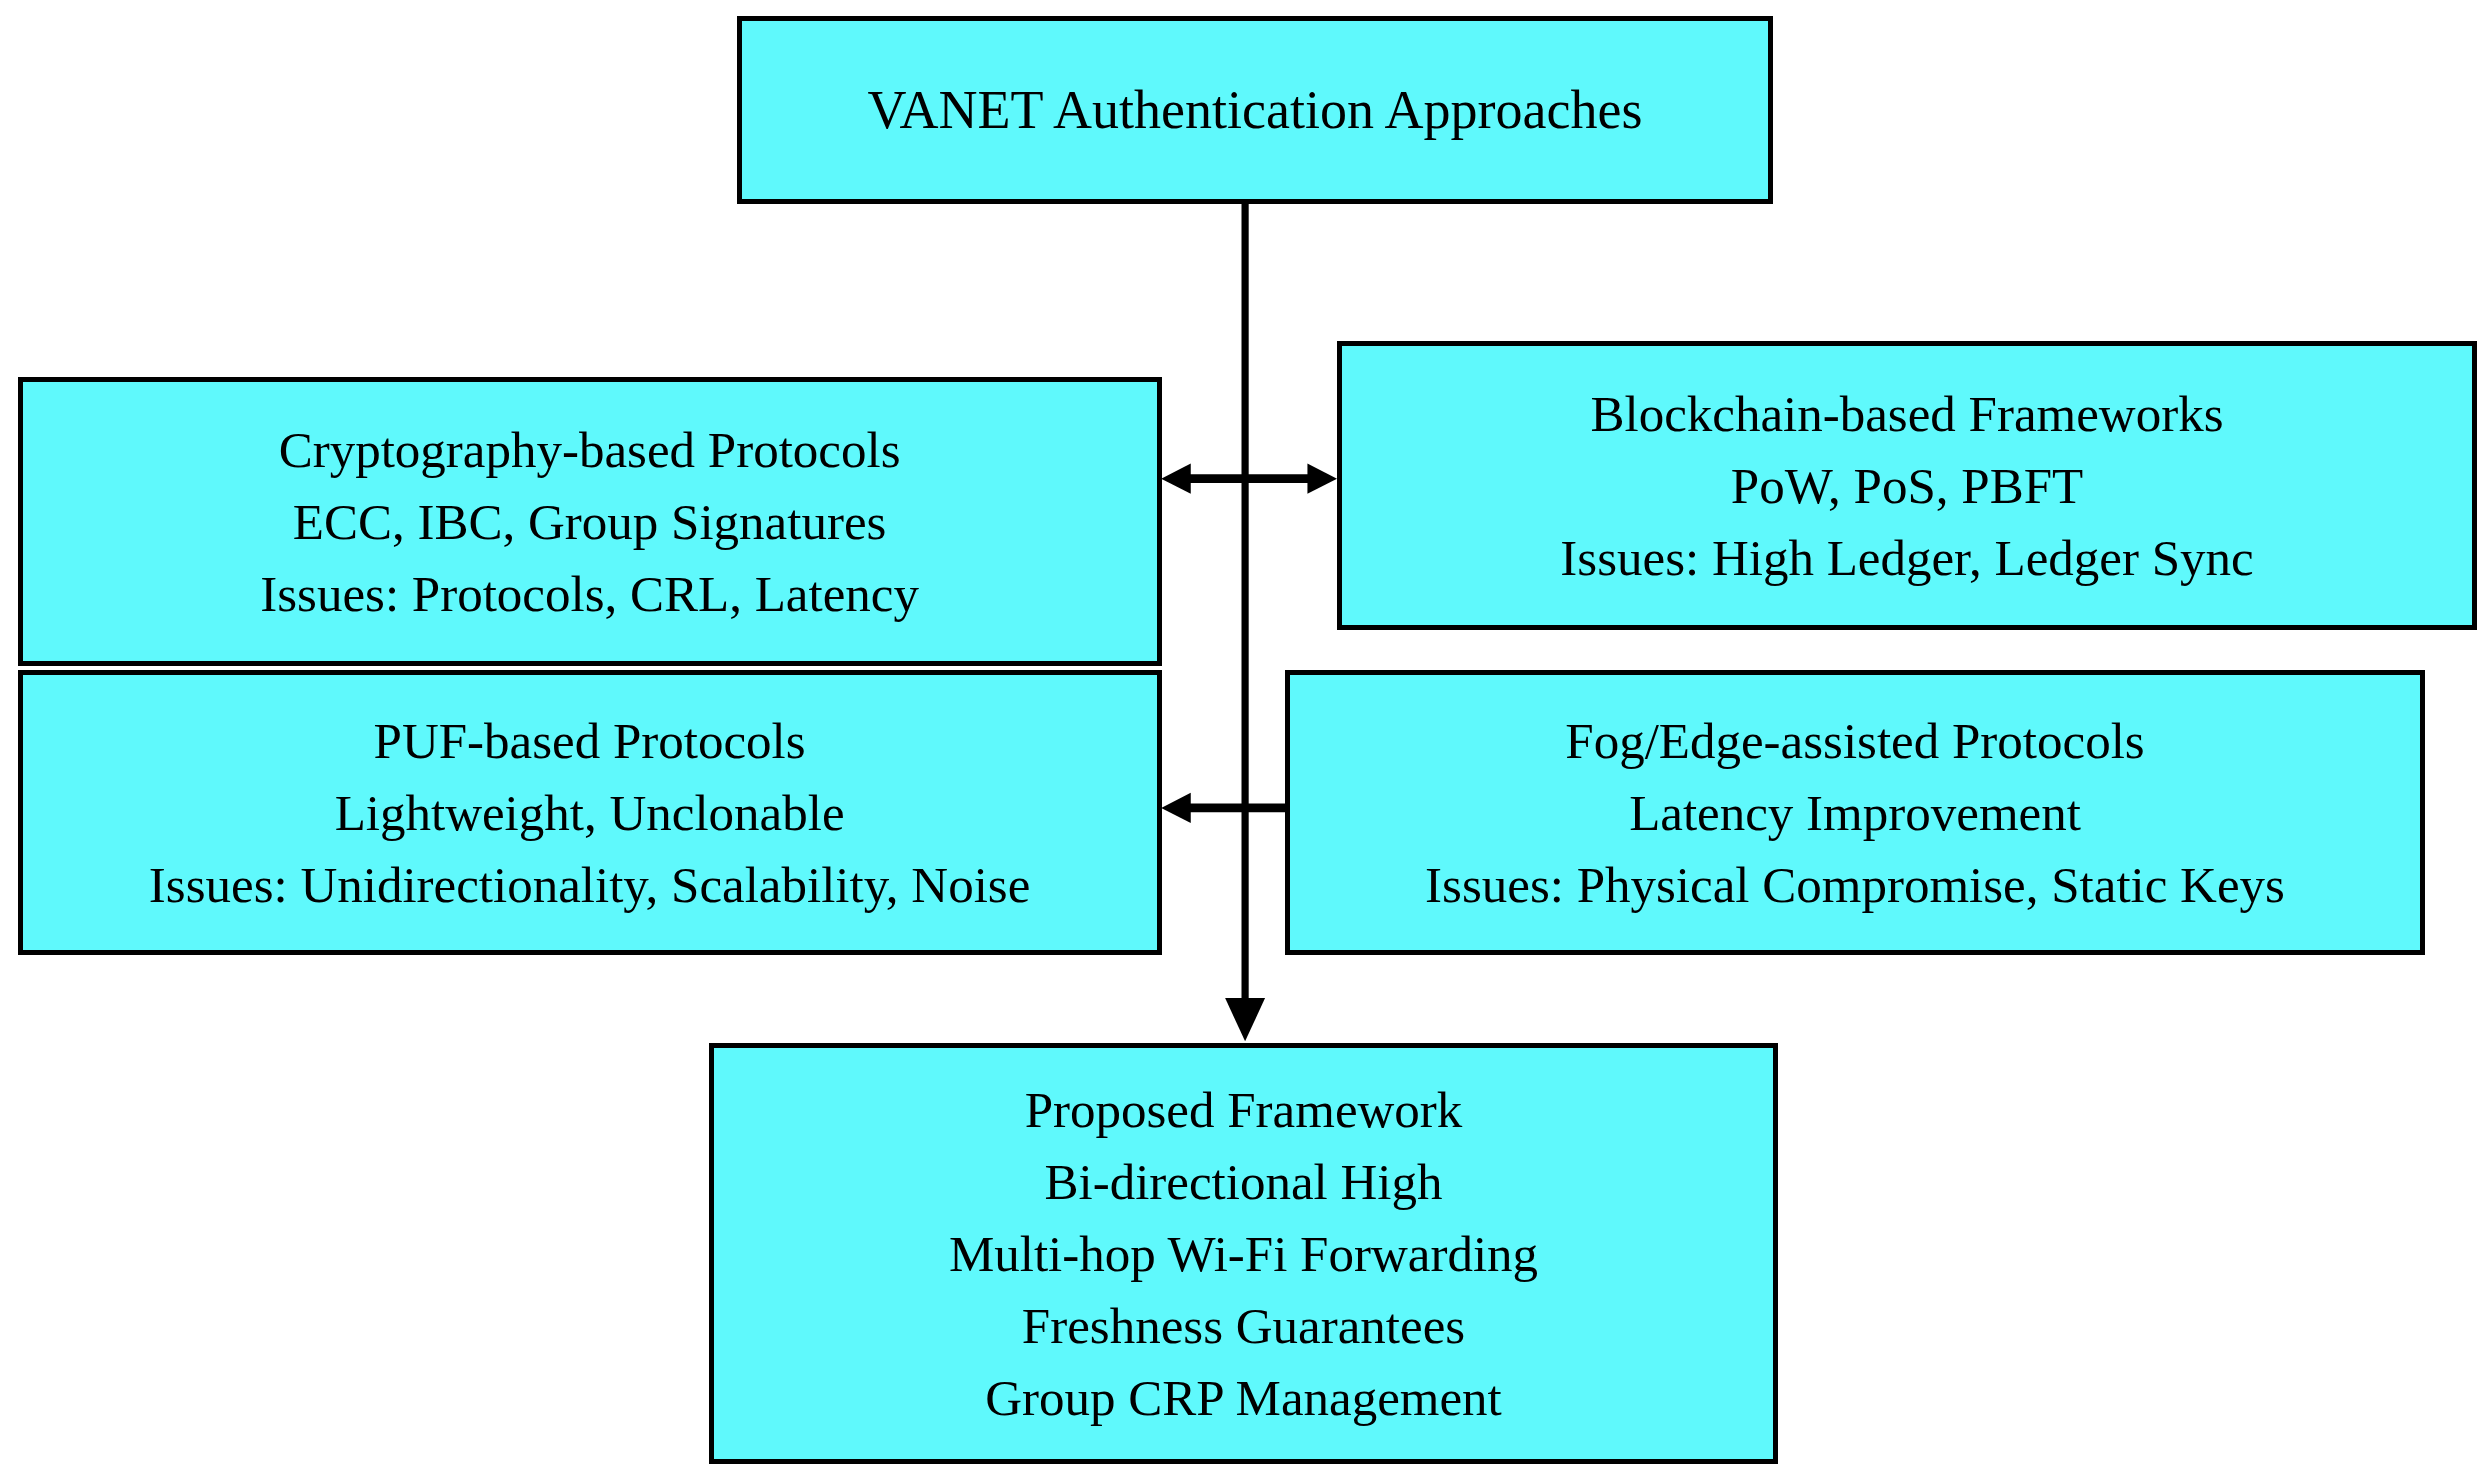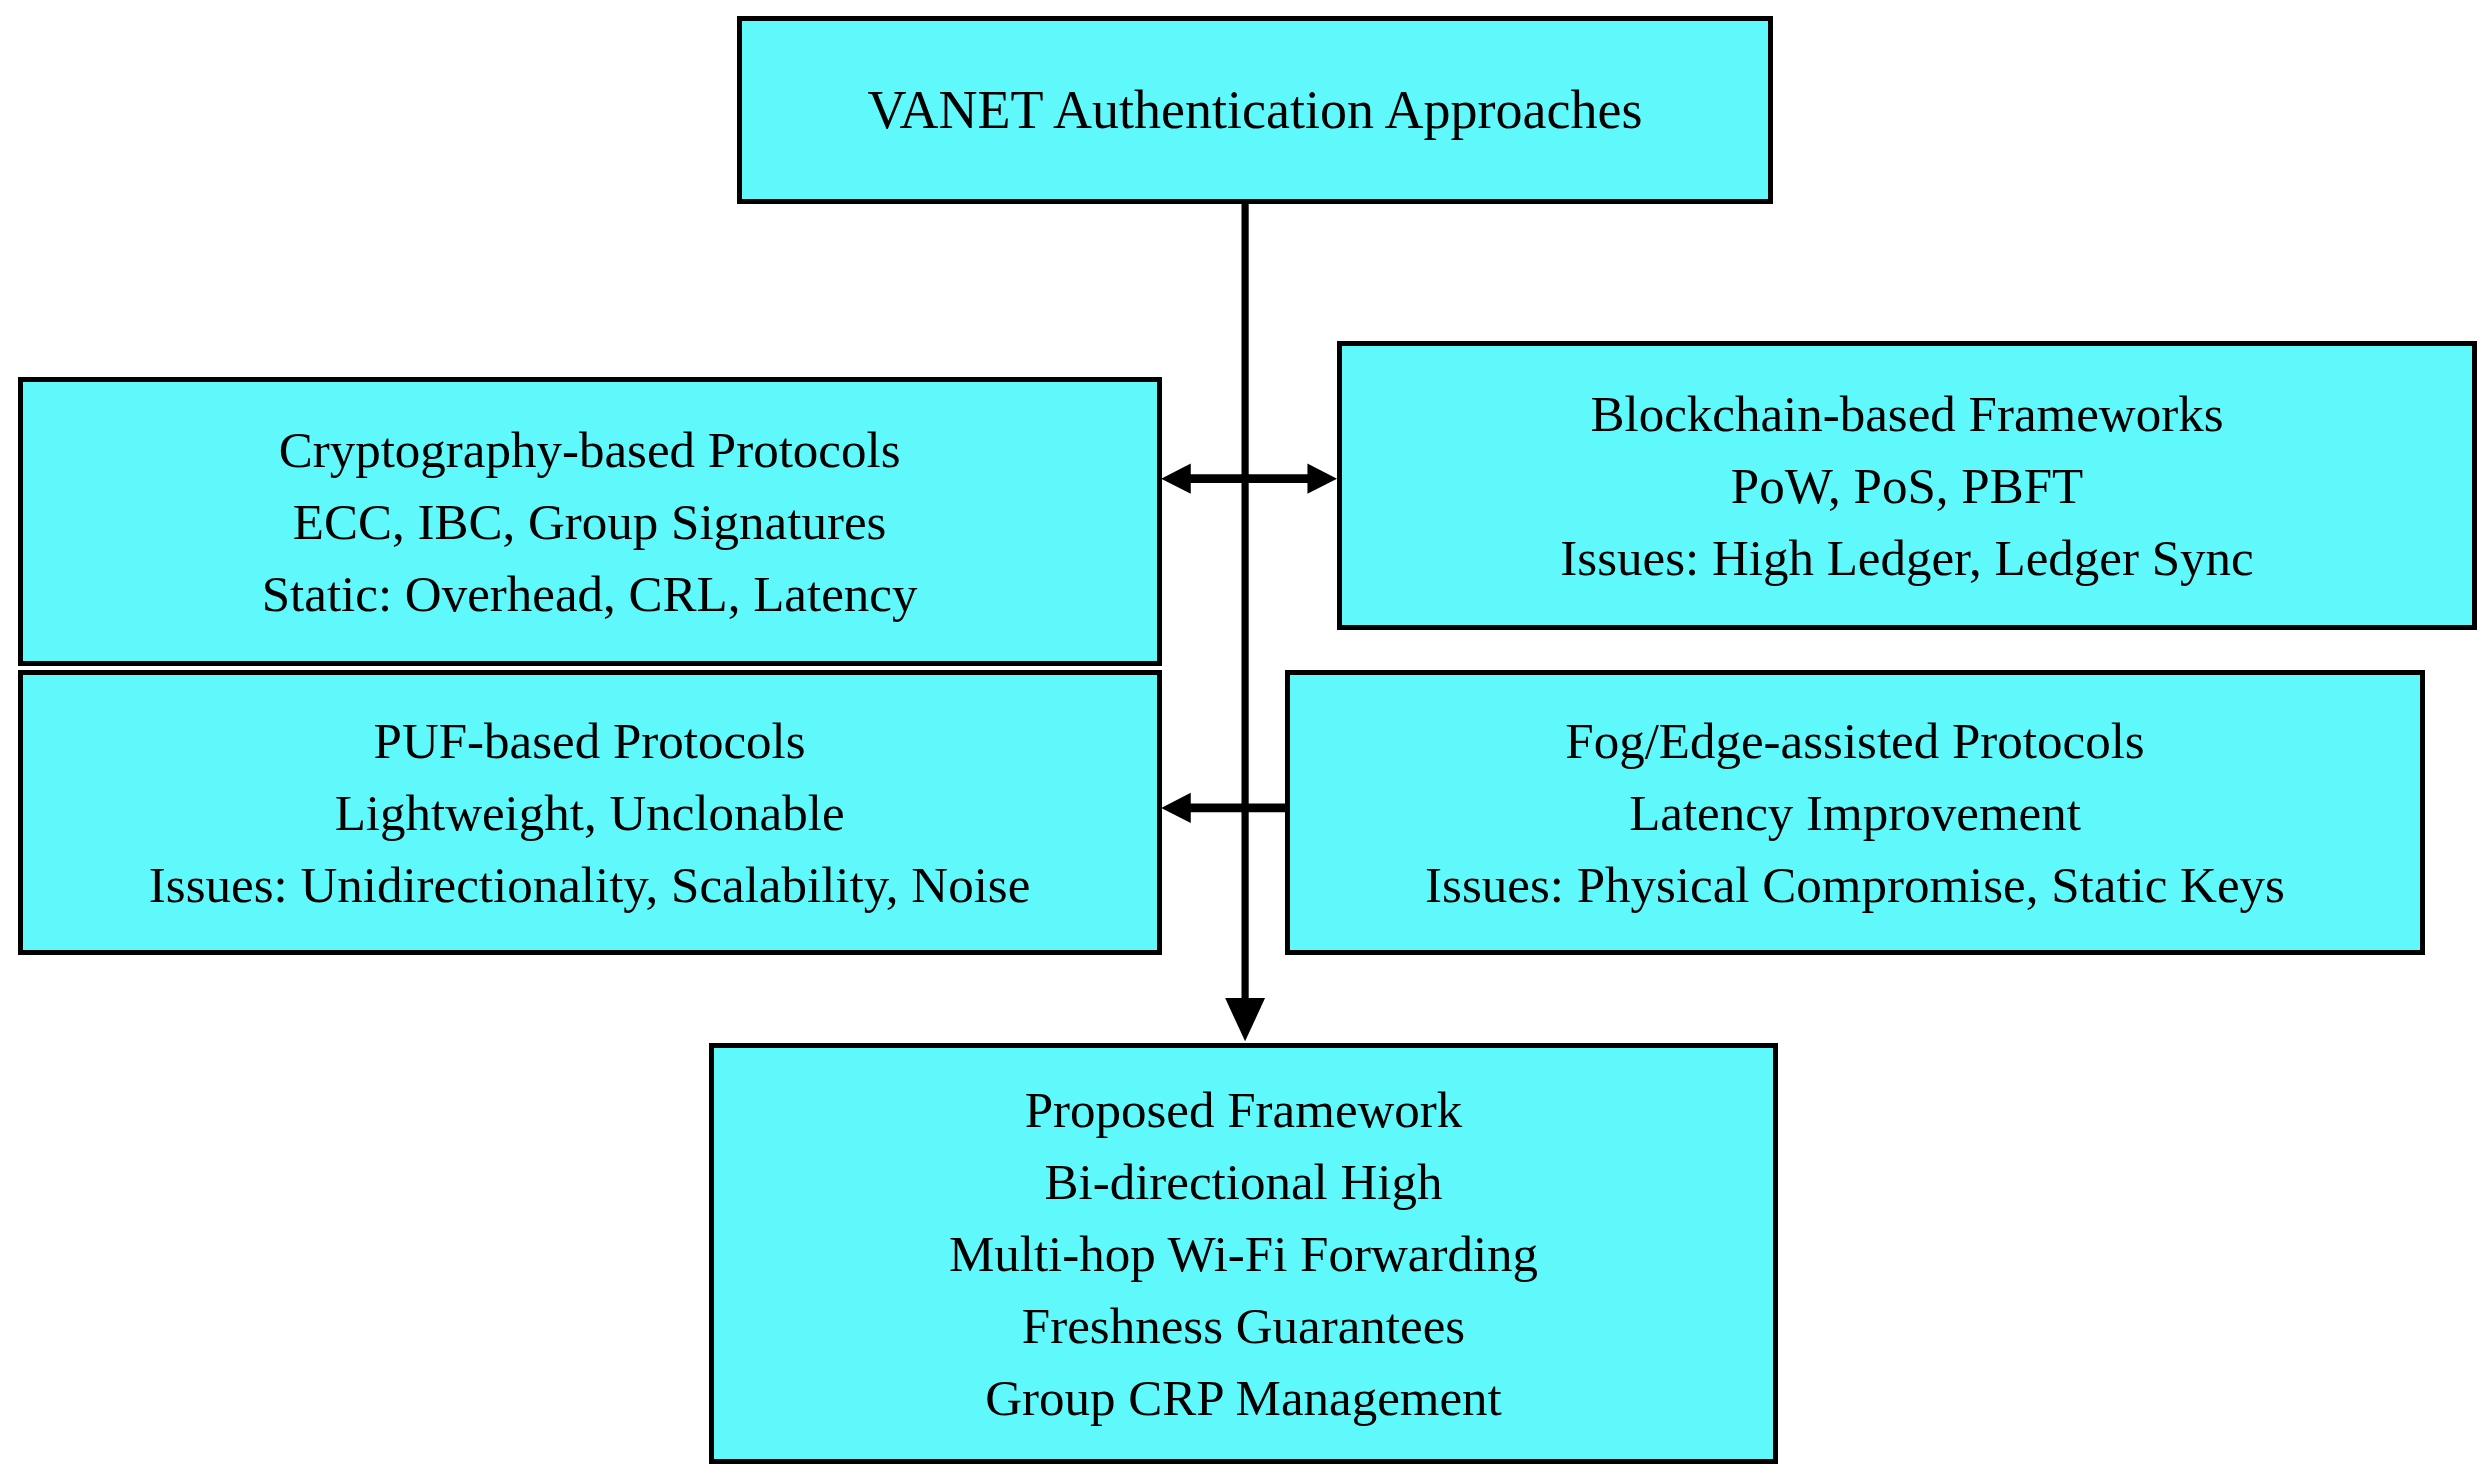--- a/index.html
+++ b/index.html
@@ -69,21 +69,21 @@
   </g>
 </svg>
 
 <div class="box title" style="left:737px;top:16px;width:1036px;height:188px;">
   <span class="line">VANET Authentication Approaches</span>
 </div>
 
 <div class="box" style="left:17.6px;top:341px;width:1144px;height:289px;margin-top:36px;">
   <span class="line">Cryptography-based Protocols</span>
   <span class="line">ECC, IBC, Group Signatures</span>
-  <span class="line">Static: Overhead, CRL, Latency</span>
+  <span class="line">Issues: Protocols, CRL, Latency</span>
 </div>
 
 <div class="box" style="left:1337px;top:341px;width:1140px;height:289px;">
   <span class="line">Blockchain-based Frameworks</span>
   <span class="line">PoW, PoS, PBFT</span>
   <span class="line">Issues: High Ledger, Ledger Sync</span>
 </div>
 
 <div class="box" style="left:17.6px;top:670px;width:1144px;height:285px;">
   <span class="line">PUF-based Protocols</span>

